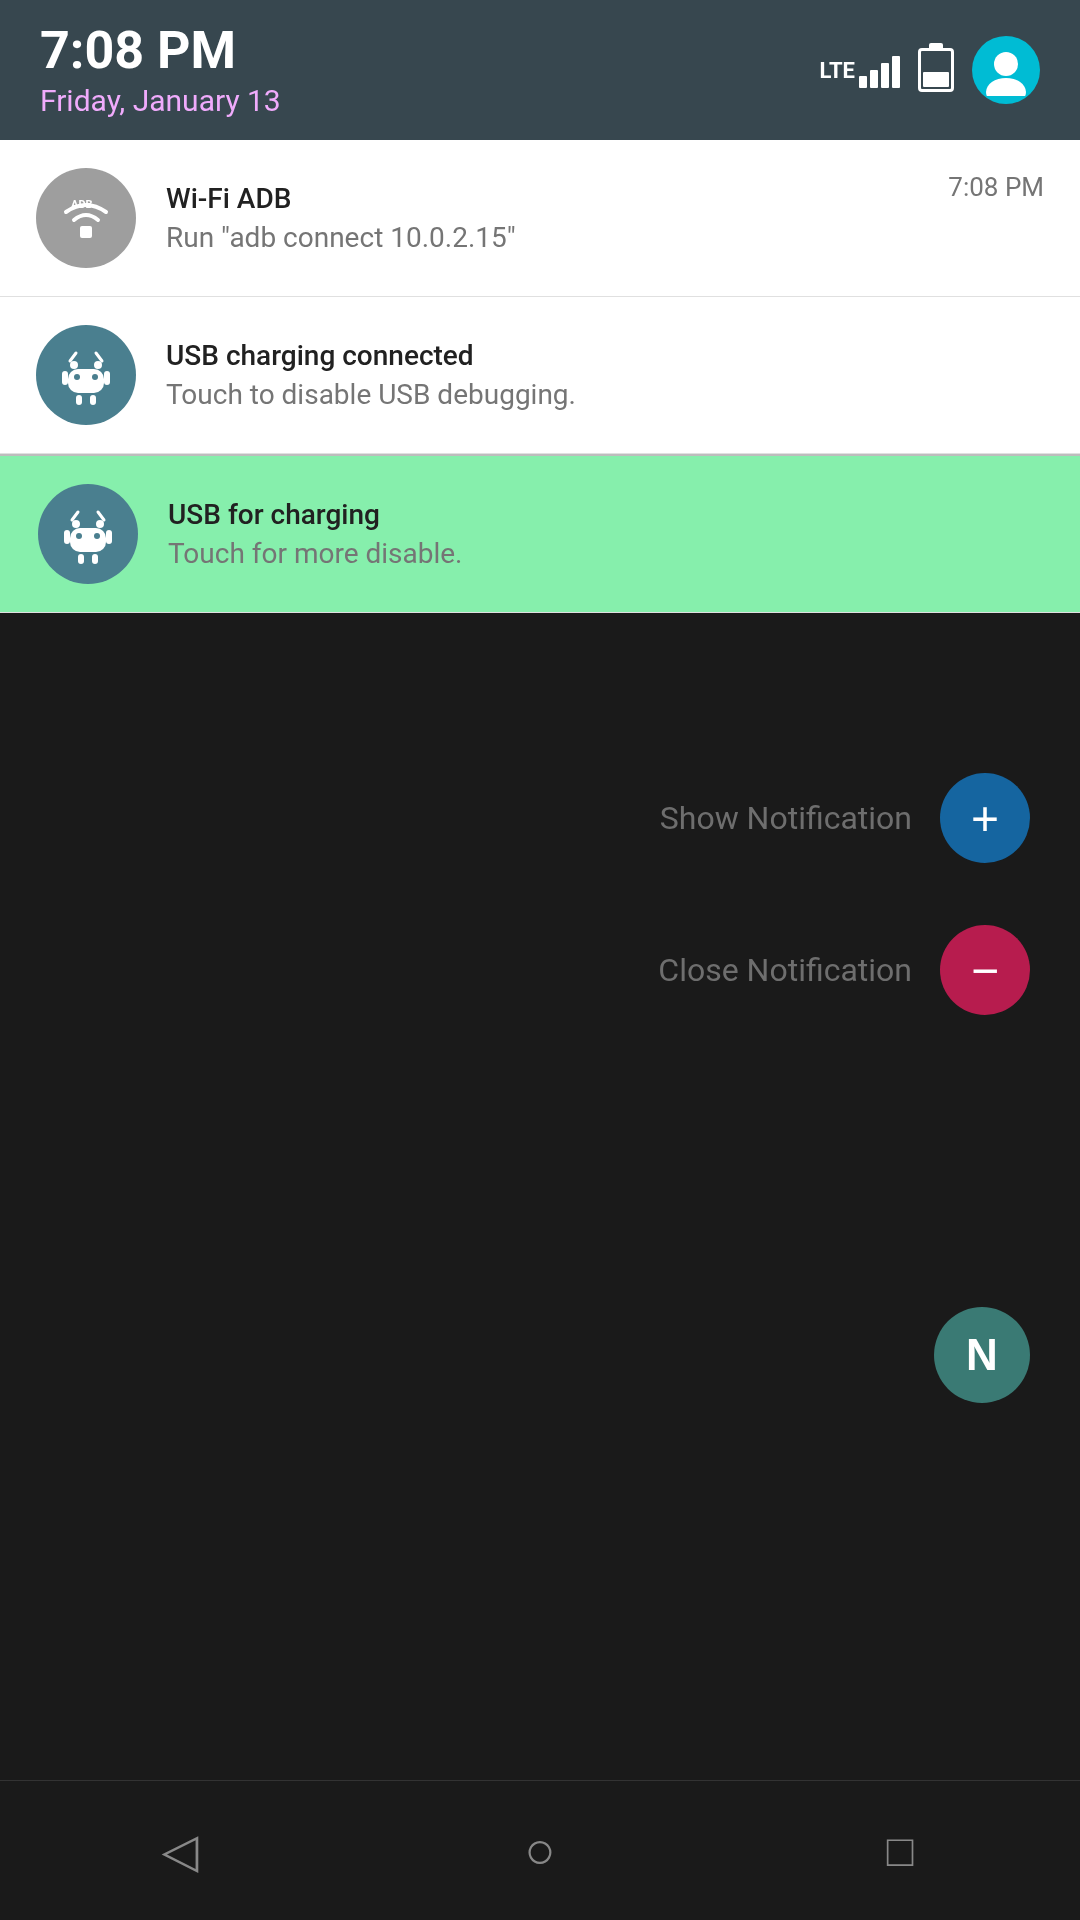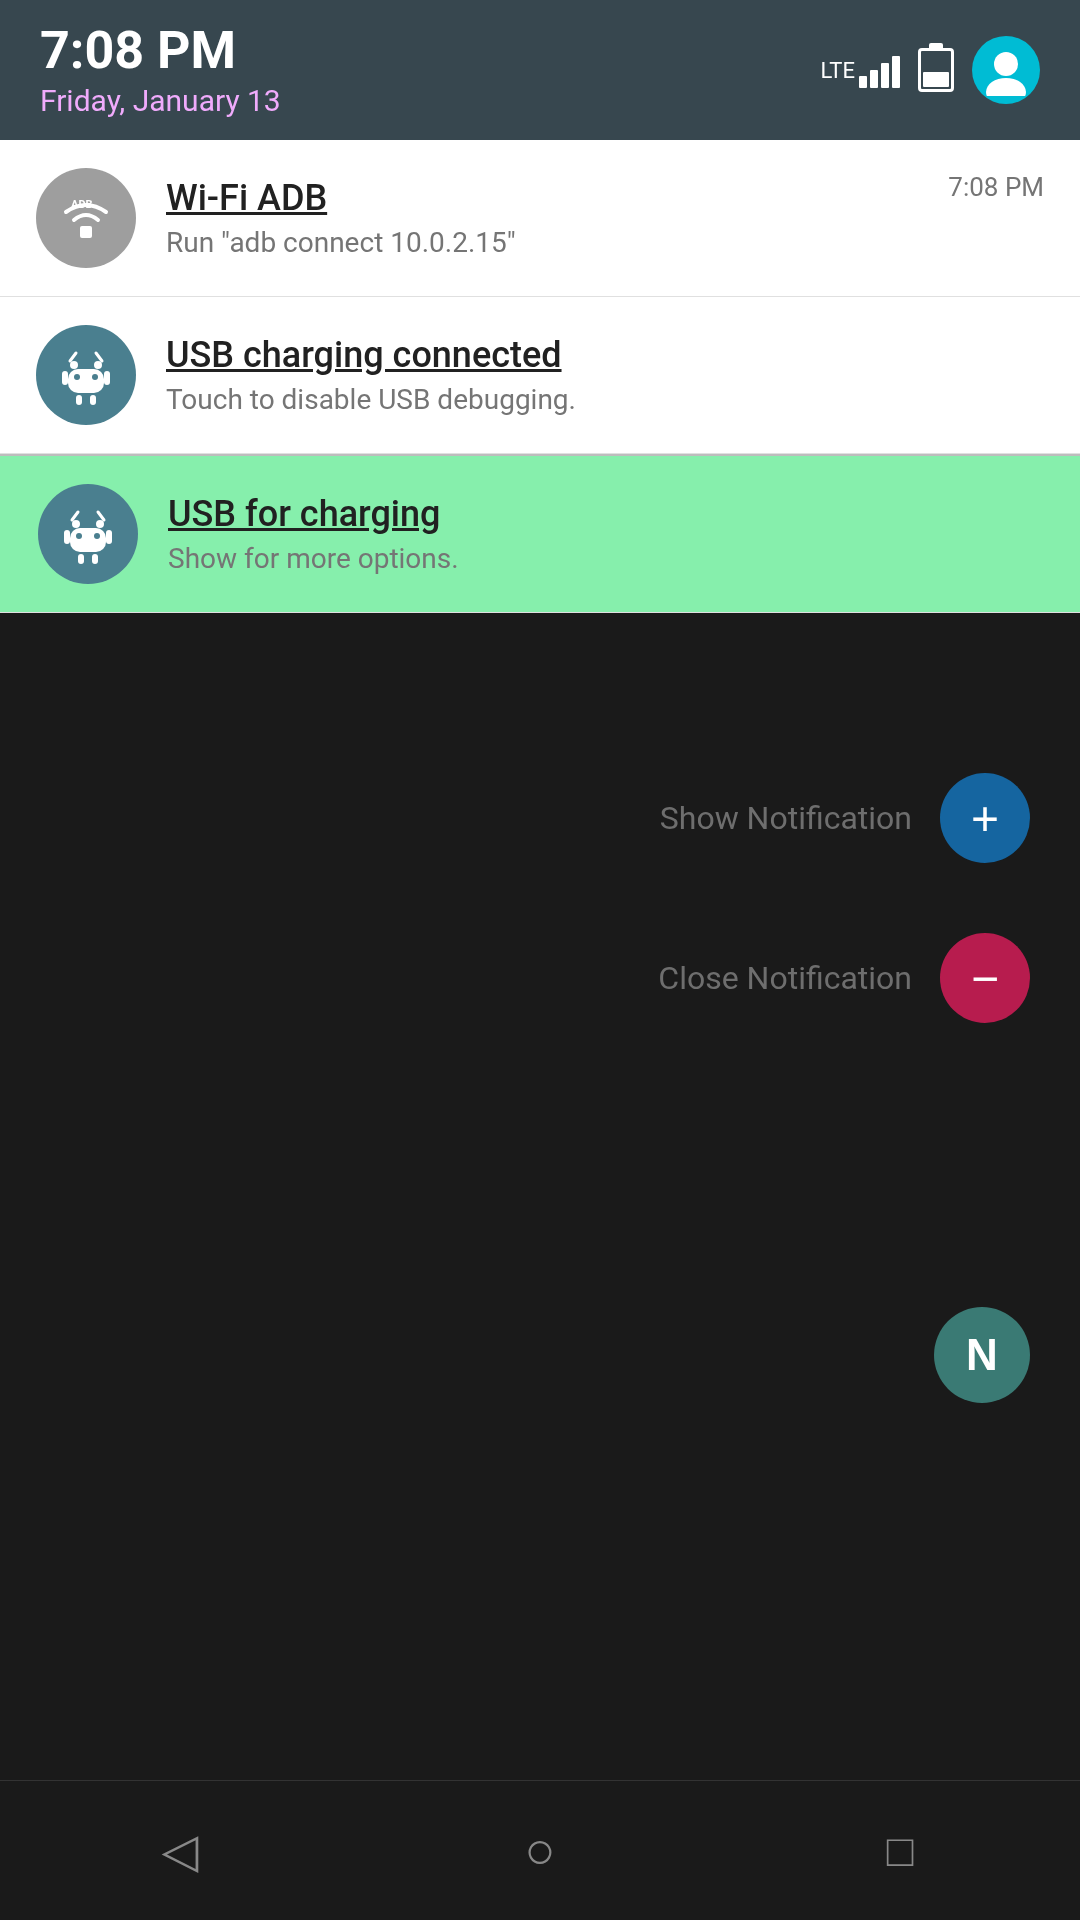--- a/index.html
+++ b/index.html
@@ -53,21 +53,21 @@
 
     .lte-icon {
       display: flex;
       align-items: center;
       gap: 4px;
     }
 
     .lte-text {
       color: #ffffff;
       font-size: 22px;
-      font-weight: 400;
+      font-weight: 700;
     }
 
     .signal-bars {
       display: flex;
       align-items: flex-end;
       gap: 3px;
       height: 36px;
     }
 
     .signal-bar {
@@ -156,25 +156,24 @@
 
     .notif-icon-teal {
       background: #4a7f8f;
     }
 
     .notif-content {
       flex: 1;
     }
 
     .notif-title {
-      font-size: 36px;
+      font-size: 28px;
       font-weight: 500;
       color: #212121;
       line-height: 1.2;
-      text-decoration: underline;
     }
 
     .notif-subtitle {
       font-size: 28px;
       color: #757575;
       margin-top: 6px;
     }
 
     .notif-time {
       font-size: 26px;
@@ -364,36 +363,36 @@
         <line x1="22" y1="10" x2="16" y2="18" stroke="white" stroke-width="3" stroke-linecap="round"></line>
         <line x1="42" y1="10" x2="48" y2="18" stroke="white" stroke-width="3" stroke-linecap="round"></line>
         <rect x="8" y="28" width="6" height="14" rx="3" fill="white"></rect>
         <rect x="50" y="28" width="6" height="14" rx="3" fill="white"></rect>
         <rect x="22" y="52" width="6" height="10" rx="3" fill="white"></rect>
         <rect x="36" y="52" width="6" height="10" rx="3" fill="white"></rect>
       </svg>
     </div>
     <div class="notif-content">
       <div class="notif-title">USB for charging</div>
-      <div class="notif-subtitle">Show for more options.</div>
+      <div class="notif-subtitle">Touch for more disable.</div>
     </div>
   </div>
 
 </div>
 
 <div id="dark-area" style="position:relative; background:#1a1a1a; height: 1050px;">
 
   <div class="fab-action-row" style="top: 160px;">
     <span class="fab-label">Show Notification</span>
     <button class="fab-button fab-plus">
       <span>+</span>
     </button>
   </div>
 
-  <div class="fab-action-row" style="top: 320px;">
+  <div class="fab-action-row" style="top: 312px;">
     <span class="fab-label">Close Notification</span>
     <button class="fab-button fab-minus">
       <span>−</span>
     </button>
   </div>
 
   <button class="fab-main" style="bottom: 260px;">
     <span class="fab-main-label">N</span>
   </button>
 

